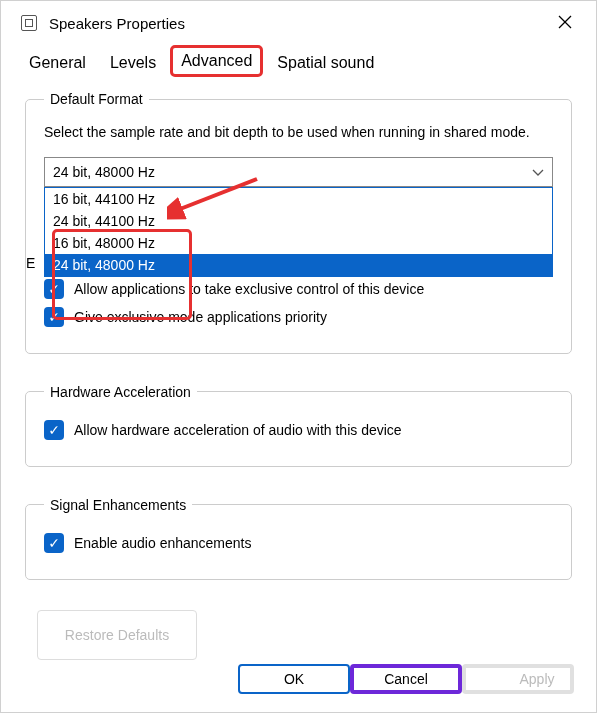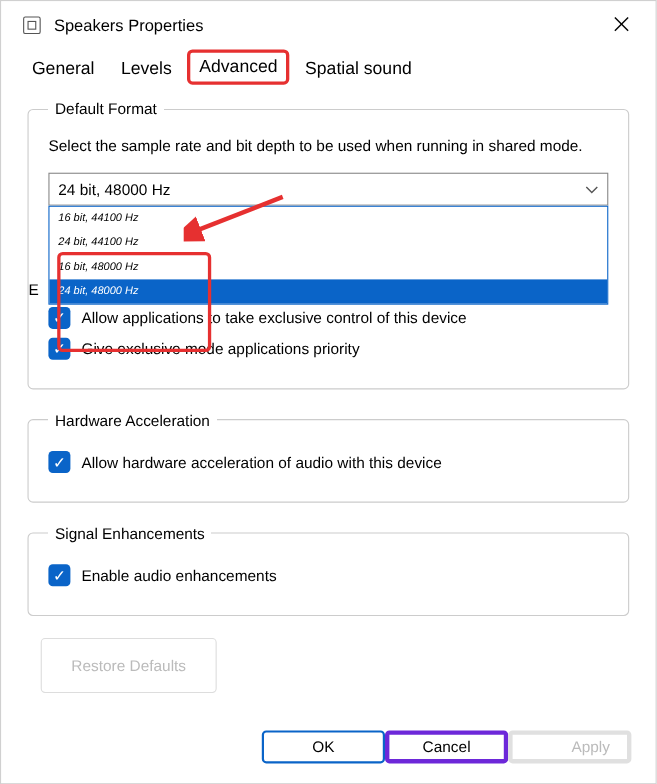--- a/index.html
+++ b/index.html
@@ -49,21 +49,21 @@
     border-radius: 5px;
     padding: 4px 8px;
   }
   .content {
     padding: 14px 22px 18px 22px;
   }
   fieldset {
     border: 1px solid #ccc;
     border-radius: 5px;
     padding: 12px 18px 18px 18px;
-    margin-bottom: 20px;
+    margin-bottom: 30px;
   }
   legend {
     padding: 0 6px;
     font-size: 14px;
   }
   .desc { margin: 4px 0 14px 0; line-height: 1.4; }
   .format-row { display: flex; gap: 16px; align-items: flex-start; }
   .select-wrap { position: relative; flex: 1; }
   .selectbox {
     width: 100%;
@@ -75,21 +75,21 @@
     position: relative;
   }
   .selectbox .chev { position: absolute; right: 8px; top: 50%; transform: translateY(-50%); }
   .dropdown {
     position: absolute; left: 0; top: 30px;
     width: 100%;
     border: 1px solid #0a64c8;
     background: #fff;
     z-index: 5;
   }
-  .dropdown .opt { padding: 2px 8px; font-size: 10px; height: 22px; display:flex;align-items:center; cursor: pointer; font-style: italic; }
+  .dropdown .opt { padding: 2px 8px; font-size: 14px; height: 22px; display:flex;align-items:center; cursor: pointer; }
   .dropdown .opt.sel { background: #0a64c8; color: #fff; }
   .test-btn {
     width: 104px; height: 30px;
     border: 1px solid #bbb; border-radius: 4px; background: #fff;
     display: flex; align-items: center; justify-content: center; gap: 8px;
     cursor: pointer;
   }
   .play-tri { width:0;height:0;border-left:10px solid #0a8a0a;border-top:6px solid transparent;border-bottom:6px solid transparent; }
   .check-row { display: flex; align-items: center; gap: 10px; margin: 8px 0; }
   .checkbox {

